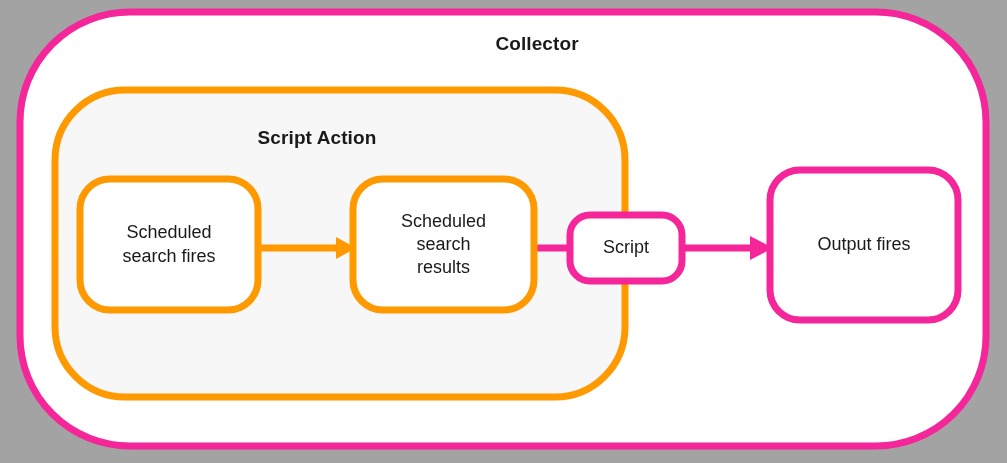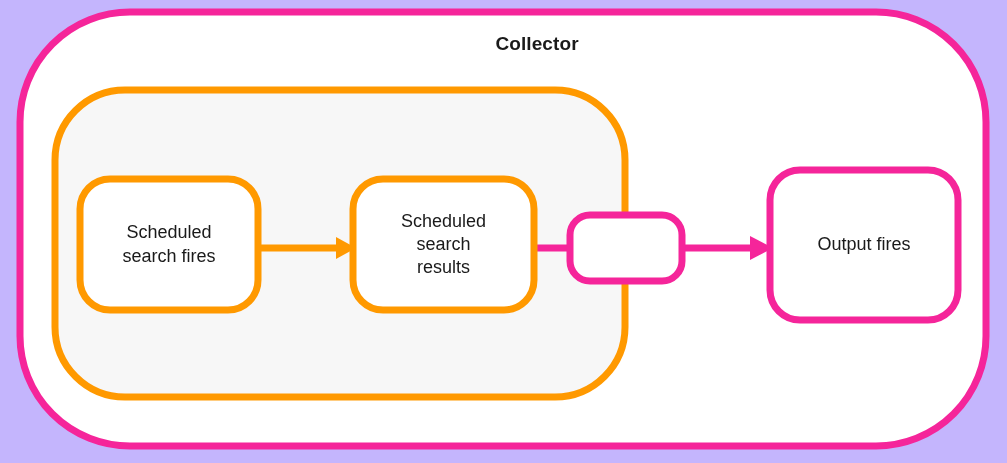--- a/index.html
+++ b/index.html
@@ -7,21 +7,21 @@
     padding: 0;
     background: #ffffff;
   }
   body {
     font-family: "Liberation Sans", sans-serif;
   }
   #canvas {
     position: relative;
     width: 1007px;
     height: 463px;
-    background: #c4b5fd;
+    background: #a3a3a3;
     overflow: hidden;
   }
   #diagram-svg {
     position: absolute;
     left: 0;
     top: 0;
     width: 1007px;
     height: 463px;
   }
   .lbl {
@@ -76,24 +76,26 @@
 
     <rect x="353" y="179" width="181" height="131" rx="30" ry="30" fill="#ffffff" stroke="#FF9900" stroke-width="7"></rect>
 
     <rect x="570" y="215" width="112" height="66" rx="20" ry="20" fill="#ffffff" stroke="#F5259A" stroke-width="7"></rect>
 
     <rect x="770" y="170" width="188" height="150" rx="30" ry="30" fill="#ffffff" stroke="#F5259A" stroke-width="7"></rect>
   </svg>
 
   <div class="lbl lbl-title ctr" style="left:406px; top:32px; width:262px; height:24px;">Collector</div>
 
+  <div class="lbl lbl-title ctr" style="left:186px; top:126px; width:262px; height:24px;">Script Action</div>
 
   <div class="lbl lbl-node ctr" style="left:80px; top:179px; width:178px; height:131px;">Scheduled
 search fires</div>
 
   <div class="lbl lbl-node ctr" style="left:353px; top:179px; width:181px; height:131px;">Scheduled
 search
 results</div>
 
+  <div class="lbl lbl-node ctr" style="left:570px; top:215px; width:112px; height:66px;">Script</div>
 
   <div class="lbl lbl-node ctr" style="left:770px; top:170px; width:188px; height:150px;">Output fires</div>
 
 </div>
 
 </body></html>

